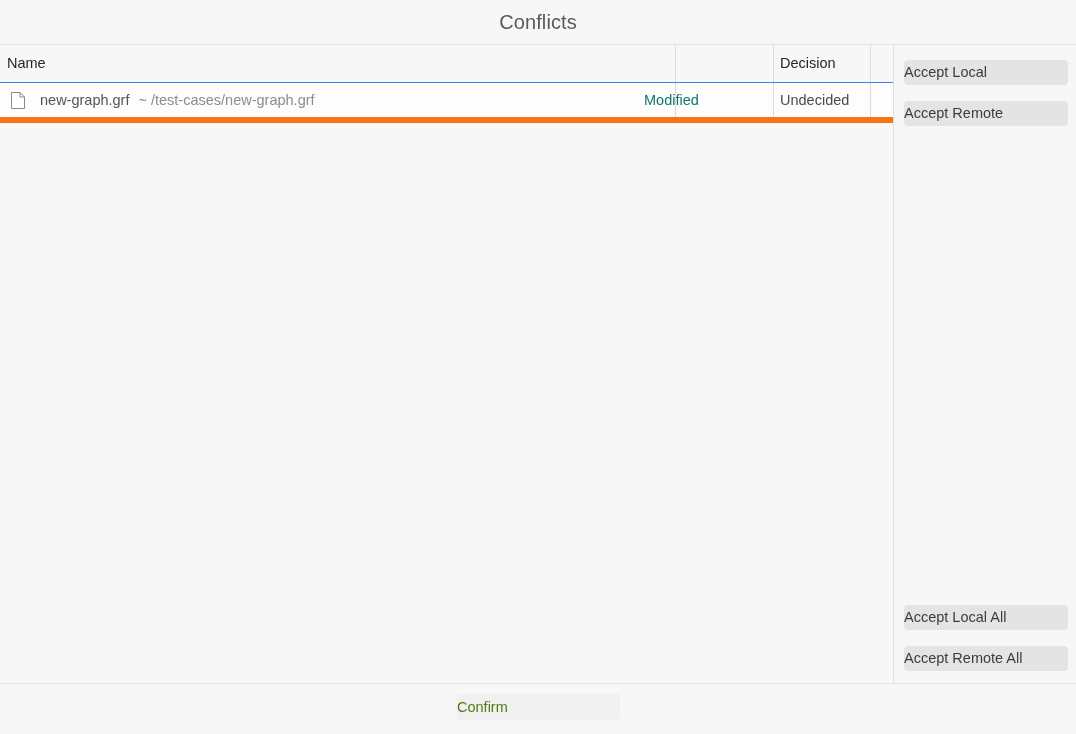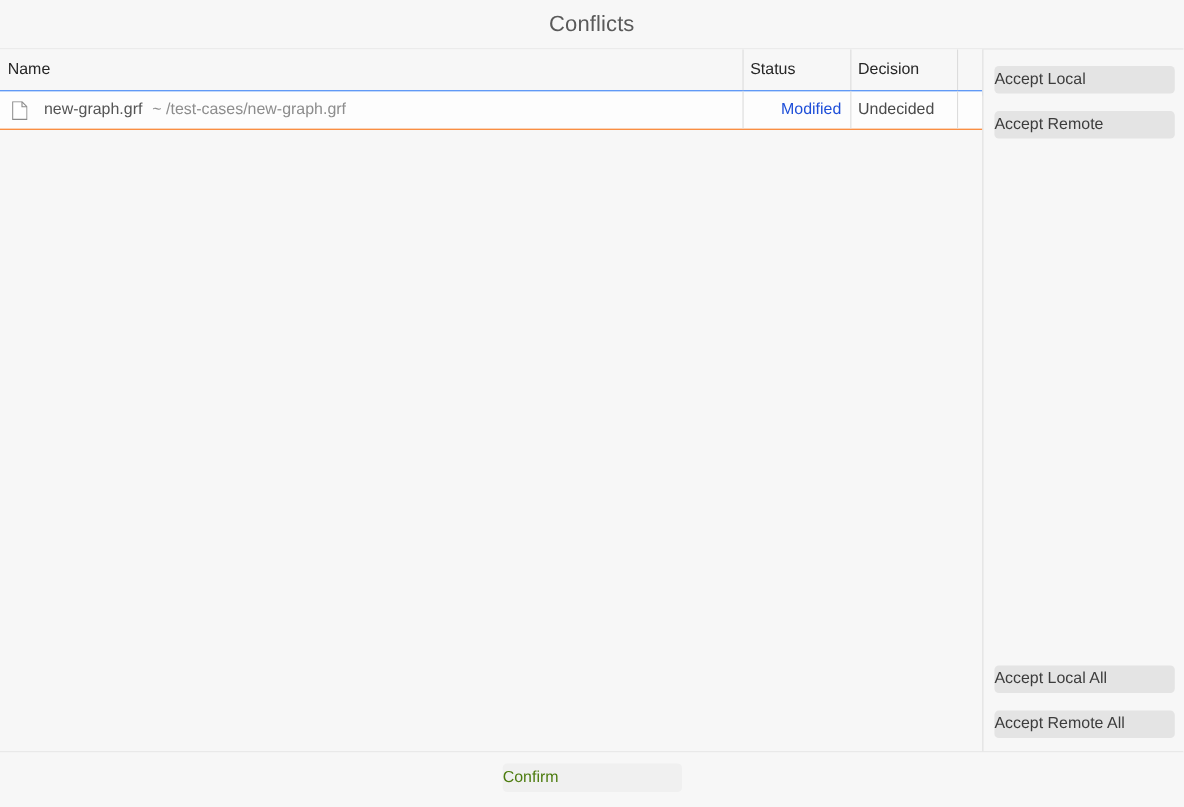--- a/index.html
+++ b/index.html
@@ -102,40 +102,40 @@
     position: absolute;
     left: 0;
     top: 38px;
     width: 893px;
     height: 600px;
   }
   .table-row {
     position: relative;
     height: 34px;
     background: #fdfdfd;
-    border-bottom: 1px solid #f97316;
+    border-bottom: 6px solid #f97316;
   }
   .cell {
     position: absolute;
     top: 0;
     height: 34px;
     line-height: 34px;
     font-size: 14.5px;
     white-space: nowrap;
     overflow: hidden;
   }
   .cell-name {
     left: 0;
     width: 668px;
     padding-left: 11px;
     display: flex;
     align-items: center;
     box-sizing: border-box;
   }
-  .cell-status   { left: 710px; width: 86px; color: #1d4ed8; }
+  .cell-status   { left: 644px; width: 86px; color: #0f766e; }
   .cell-decision { left: 780px; width: 84px; color: #4a4a4a; }
 
   .file-icon {
     flex: 0 0 auto;
     width: 14px;
     height: 17px;
     margin-right: 15px;
     display: block;
   }
   .file-label {
@@ -231,21 +231,20 @@
 
 <div class="dialog-title">Conflicts</div>
 <div class="top-divider"></div>
 
 <div class="body-area">
 
   <div class="table-wrap">
 
     <div class="table-header">
       <div class="th th-name">Name</div>
-      <div class="th th-status">Status</div>
       <div class="th th-decision">Decision</div>
 
       <div class="col-sep h-head sep-1"></div>
       <div class="col-sep h-head sep-2"></div>
       <div class="col-sep h-head sep-3"></div>
     </div>
 
     <div class="table-rows">
       <div class="table-row">
 

